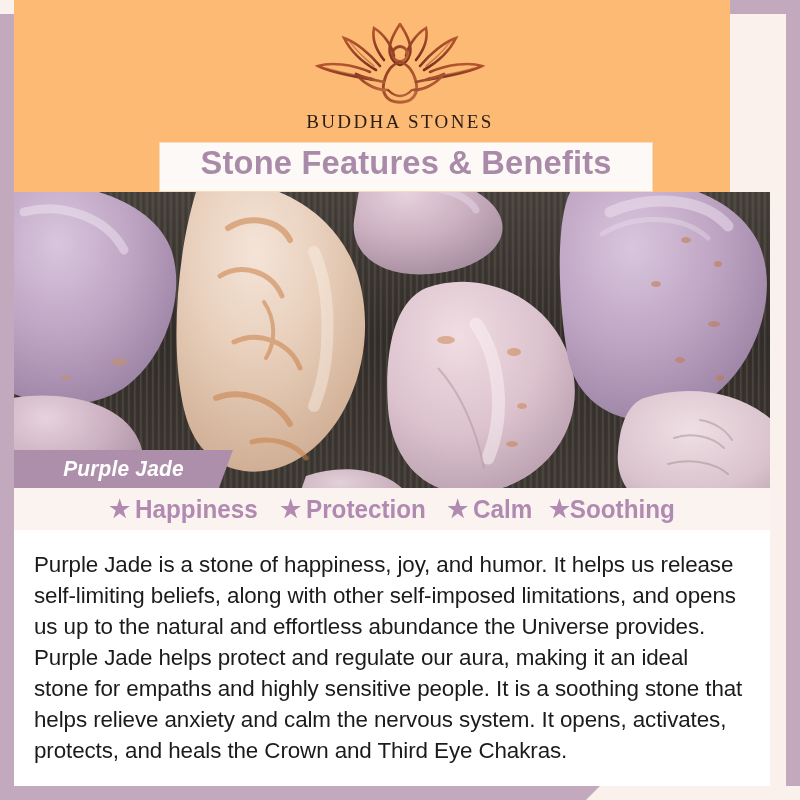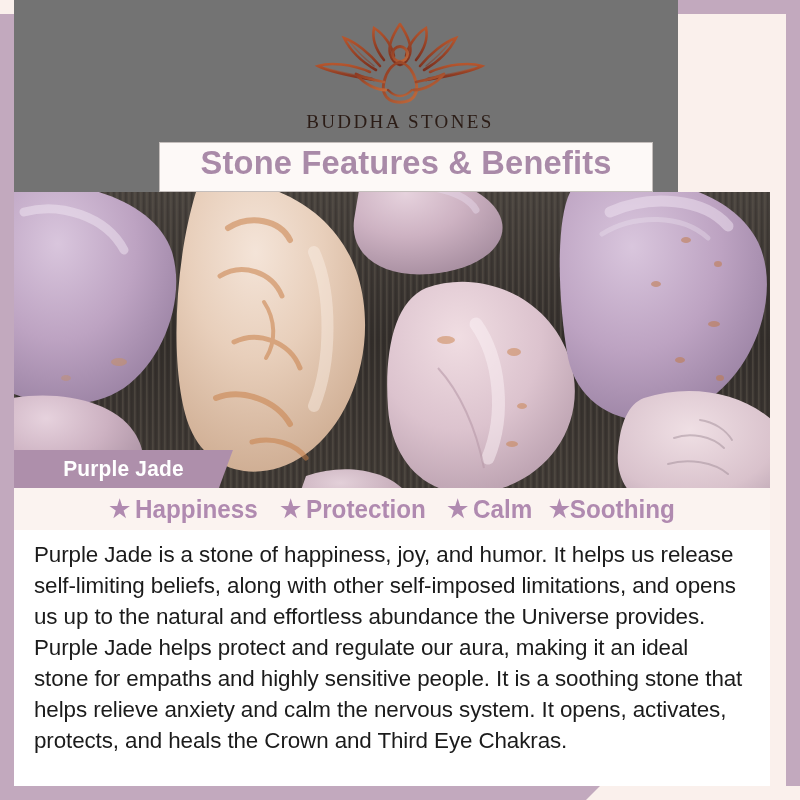--- a/index.html
+++ b/index.html
@@ -53,23 +53,23 @@
     left: 0;
     width: 14px;
     height: 786px;
   }
 
   
   .header {
     position: absolute;
     top: 0;
     left: 14px;
-    width: 664px;
+    width: 716px;
     height: 192px;
-    background: #737373;
+    background: #fdba74;
   }
   .logo-wrap {
     position: absolute;
     top: 22px;
     left: 0;
     width: 772px;
     text-align: center;
   }
   .logo-mark {
     display: block;
@@ -128,20 +128,21 @@
     position: absolute;
     left: 14px;
     top: 450px;
     height: 38px;
     padding: 0 46px 0 46px;
     background: #ae8fab;
     display: flex;
     align-items: center;
     clip-path: polygon(0 0, 100% 0, calc(100% - 14px) 100%, 0 100%);
     z-index: 4;
+    font-style: italic;
   }
   .stone-label-text {
     font-family: "Liberation Sans Narrow", "Liberation Sans", sans-serif;
     font-size: 22px;
     font-weight: bold;
     color: #ffffff;
     letter-spacing: 0.2px;
     transform: scaleX(0.95);
     white-space: nowrap;
   }
@@ -188,21 +189,21 @@
     margin-left: 18px;
   }
   .benefit.nogap {
     margin-left: 14px;
   }
   .benefit.nogap .star {
     margin-right: 0;
   }
 
   .body-copy {
-    padding: 9px 20px 0 20px;
+    padding: 19px 20px 0 20px;
   }
   .para {
     margin: 0;
     font-family: "Liberation Sans Narrow", "Liberation Sans", sans-serif;
     font-size: 22.5px;
     line-height: 31px;
     color: #1b1b1b;
     font-weight: 500;
     letter-spacing: -0.1px;
     transform: scaleX(0.995);

